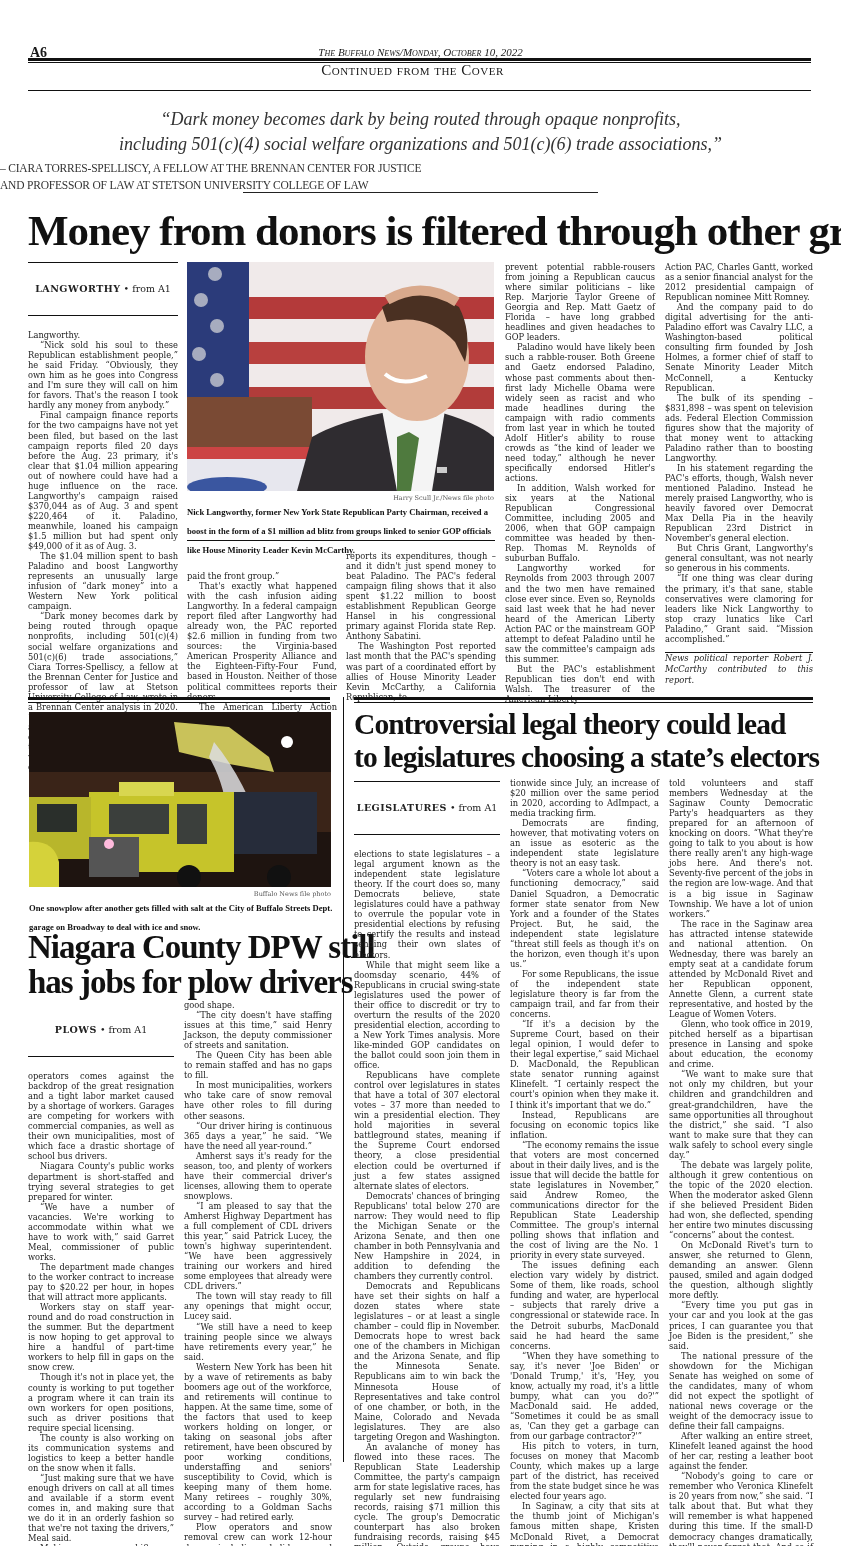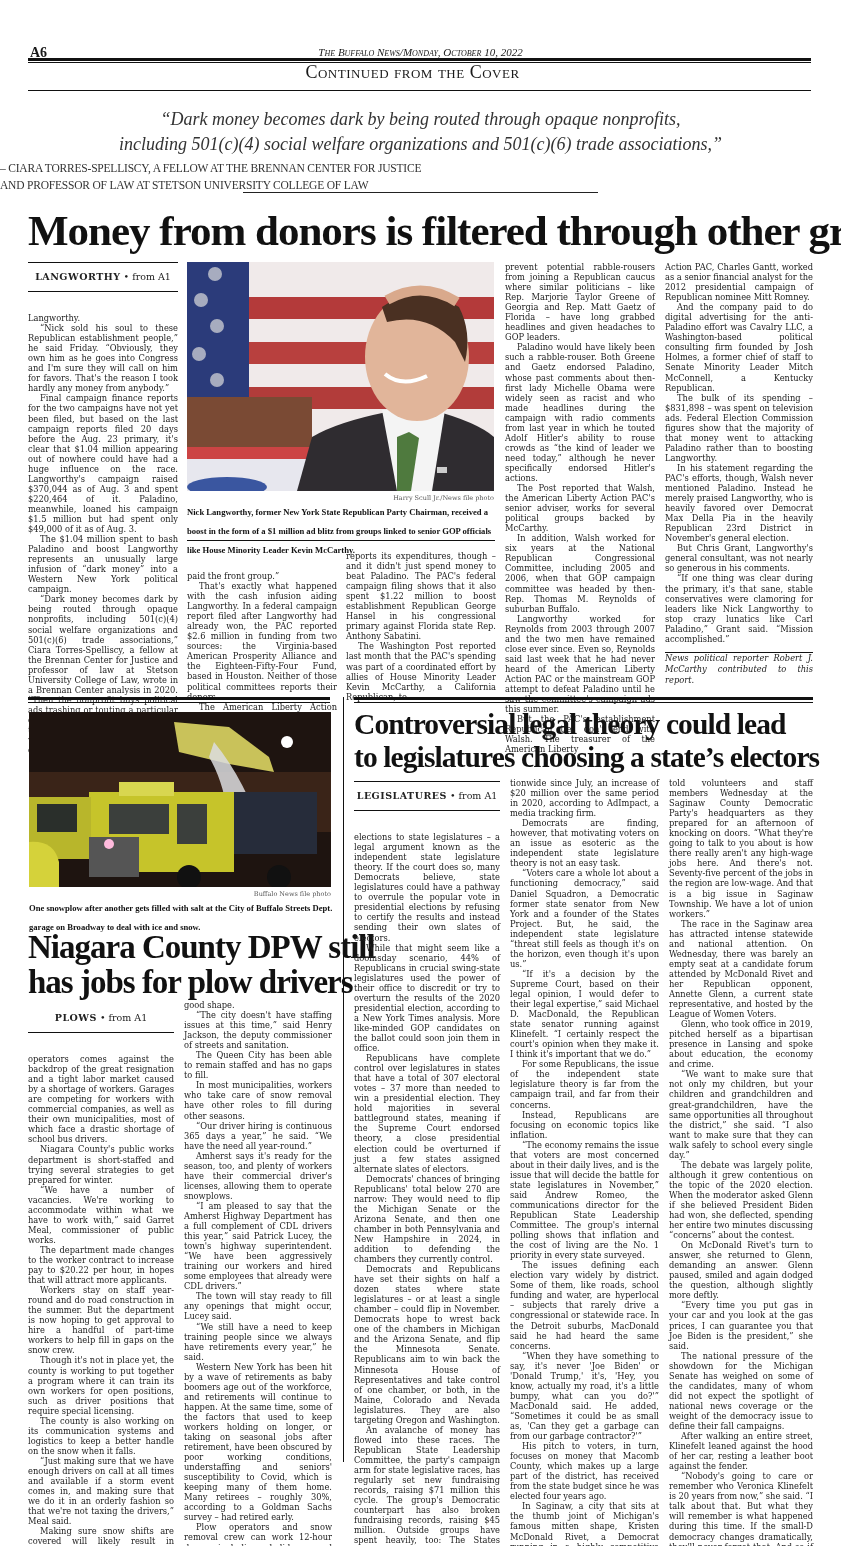--- a/index.html
+++ b/index.html
@@ -3,30 +3,30 @@
 <meta charset="utf-8">
 <style>
   * { box-sizing: border-box; margin: 0; padding: 0; }
   html, body { width: 841px; height: 1546px; background: #fff; overflow: hidden; }
   body { font-family: "DejaVu Serif", "Liberation Serif", serif; color: #1a1a1a; position: relative; }
   .abs { position: absolute; }
   .folio { top: 45px; left: 30px; font-family: "Liberation Serif", serif; font-weight: bold; font-size: 14px; }
   .dateline { top: 46px; left: 0; width: 841px; text-align: center; font-family: "Liberation Serif", serif; font-style: italic; font-size: 11px; font-variant: small-caps; }
   .rule-thick { left: 28px; width: 783px; height: 3px; background: #111; }
   .rule-thin { left: 28px; width: 783px; height: 1px; background: #111; }
-  .section-head { top: 62px; left: 0; width: 825px; text-align: center; font-family: "Liberation Serif", serif; font-size: 18px; font-variant: small-caps; letter-spacing: 0.5px; }
+  .section-head { top: 62px; left: 0; width: 825px; text-align: center; font-family: "Liberation Serif", serif; font-size: 15px; font-variant: small-caps; letter-spacing: 0.5px; }
   .pullquote { top: 107px; left: 0; width: 841px; text-align: center; font-family: "Liberation Serif", serif; font-style: italic; font-size: 18px; line-height: 25px; color: #333; }
   .attrib { top: 160px; left: 0; width: 832px; text-align: left; font-family: "Liberation Serif", serif; font-size: 11.5px; line-height: 17px; color: #333; letter-spacing: -0.2px; }
   .attrib-rule { top: 192px; left: 243px; width: 355px; height: 1px; background: #222; }
   .headline { font-family: "Liberation Serif", serif; font-weight: bold; color: #111; letter-spacing: -1px; }
   .h1 { top: 205px; left: 28px; font-size: 43px; line-height: 52px; white-space: nowrap; }
   .col { font-family: "DejaVu Serif", serif; font-size: 8.3px; line-height: 10.05px; text-align: justify; color: #222; hyphens: auto; }
   .col p { text-indent: 12px; }
   .col p.noind { text-indent: 0; }
-  .jump { border-top: 1.5px solid #111; border-bottom: 1.5px solid #111; text-align: center; font-size: 9.5px; padding: 9px 0; margin-bottom: 21px; }
+  .jump { border-top: 1.5px solid #111; border-bottom: 1.5px solid #111; text-align: center; font-size: 9.5px; padding: 21px 0; margin-bottom: 14px; }
   .jump b { font-weight: bold; letter-spacing: 0.5px; }
   .photo { overflow: hidden; }
   .credit { font-family: "DejaVu Serif", serif; font-size: 6.5px; color: #555; text-align: right; }
   .cutline { font-family: Liberation Serif, serif; font-weight: bold; font-size: 8.6px; line-height: 19px; color: #111; }
   .vrule { width: 1px; background: #111; }
   .byline { font-style: italic; font-size: 8.3px; line-height: 11px; border-top: 1.5px solid #111; }
 </style>
 </head>
 <body>
 
@@ -101,21 +101,20 @@
 <div class="abs col" style="top:551px; left:346px; width:150px;">
     <div id="s1c3">
       <p class="noind">reports its expenditures, though – and it didn't just spend money to beat Paladino. The PAC's federal campaign filing shows that it also spent $1.22 million to boost establishment Republican George Hansel in his congressional primary against Florida state Rep. Anthony Sabatini.</p>
       <p>The Washington Post reported last month that the PAC's spending was part of a coordinated effort by allies of House Minority Leader Kevin McCarthy, a California Republican, to</p>
     </div>
   </div>
 <div class="abs col" style="top:262px; left:505px; width:150px;">
     <div id="s1c4">
       <p class="noind">prevent potential rabble-rousers from joining a Republican caucus where similar politicians – like Rep. Marjorie Taylor Greene of Georgia and Rep. Matt Gaetz of Florida – have long grabbed headlines and given headaches to GOP leaders.</p>
       <p>Paladino would have likely been such a rabble-rouser. Both Greene and Gaetz endorsed Paladino, whose past comments about then-first lady Michelle Obama were widely seen as racist and who made headlines during the campaign with radio comments from last year in which he touted Adolf Hitler's ability to rouse crowds as “the kind of leader we need today,” although he never specifically endorsed Hitler's actions.</p>
-      <p>The Post reported that Walsh, the American Liberty Action PAC's senior adviser, works for several political groups backed by McCarthy.</p>
       <p>In addition, Walsh worked for six years at the National Republican Congressional Committee, including 2005 and 2006, when that GOP campaign committee was headed by then-Rep. Thomas M. Reynolds of suburban Buffalo.</p>
       <p>Langworthy worked for Reynolds from 2003 through 2007 and the two men have remained close ever since. Even so, Reynolds said last week that he had never heard of the American Liberty Action PAC or the mainstream GOP attempt to defeat Paladino until he saw the committee's campaign ads this summer.</p>
       <p>But the PAC's establishment Republican ties don't end with Walsh. The treasurer of the American Liberty</p>
     </div>
   </div>
 <div class="abs col" style="top:262px; left:665px; width:148px;">
   <div id="s1c5">
       <p class="noind">Action PAC, Charles Gantt, worked as a senior financial analyst for the 2012 presidential campaign of Republican nominee Mitt Romney.</p>
       <p>And the company paid to do digital advertising for the anti-Paladino effort was Cavalry LLC, a Washington-based political consulting firm founded by Josh Holmes, a former chief of staff to Senate Minority Leader Mitch McConnell, a Kentucky Republican.</p>
       <p>The bulk of its spending – $831,898 – was spent on television ads. Federal Election Commission figures show that the majority of that money went to attacking Paladino rather than to boosting Langworthy.</p>
@@ -203,22 +202,22 @@
       <p>Democrats' chances of bringing Republicans' total below 270 are narrow: They would need to flip the Michigan Senate or the Arizona Senate, and then one chamber in both Pennsylvania and New Hampshire in 2024, in addition to defending the chambers they currently control.</p>
       <p>Democrats and Republicans have set their sights on half a dozen states where state legislatures – or at least a single chamber – could flip in November. Democrats hope to wrest back one of the chambers in Michigan and the Arizona Senate, and flip the Minnesota Senate. Republicans aim to win back the Minnesota House of Representatives and take control of one chamber, or both, in the Maine, Colorado and Nevada legislatures. They are also targeting Oregon and Washington.</p>
       <p>An avalanche of money has flowed into these races. The Republican State Leadership Committee, the party's campaign arm for state legislative races, has regularly set new fundraising records, raising $71 million this cycle. The group's Democratic counterpart has also broken fundraising records, raising $45 million. Outside groups have spent heavily, too: The States Project, a Democratic super PAC, has pledged to invest nearly $60 million in five states.</p>
     </div>
 </div>
 <div class="abs col" style="top:778px; left:510px; width:149px;">
     <div id="s3c2">
       <p class="noind">tionwide since July, an increase of $20 million over the same period in 2020, according to AdImpact, a media tracking firm.</p>
       <p>Democrats are finding, however, that motivating voters on an issue as esoteric as the independent state legislature theory is not an easy task.</p>
       <p>“Voters care a whole lot about a functioning democracy,” said Daniel Squadron, a Democratic former state senator from New York and a founder of the States Project. But, he said, the independent state legislature “threat still feels as though it's on the horizon, even though it's upon us.”</p>
+      <p>For some Republicans, the issue of the independent state legislature theory is far from the campaign trail, and far from their concerns.</p>
       <p>“If it's a decision by the Supreme Court, based on their legal opinion, I would defer to their legal expertise,” said Michael D. MacDonald, the Republican state senator running against Klinefelt. “I certainly respect the court's opinion when they make it. I think it's important that we do.”</p>
-      <p>For some Republicans, the issue of the independent state legislature theory is far from the campaign trail, and far from their concerns.</p>
       <p>Instead, Republicans are focusing on economic topics like inflation.</p>
       <p>“The economy remains the issue that voters are most concerned about in their daily lives, and is the issue that will decide the battle for state legislatures in November,” said Andrew Romeo, the communications director for the Republican State Leadership Committee. The group's internal polling shows that inflation and the cost of living are the No. 1 priority in every state surveyed.</p>
       <p>The issues defining each election vary widely by district. Some of them, like roads, school funding and water, are hyperlocal – subjects that rarely drive a congressional or statewide race. In the Detroit suburbs, MacDonald said he had heard the same concerns.</p>
       <p>“When they have something to say, it's never 'Joe Biden' or 'Donald Trump,' it's, 'Hey, you know, actually my road, it's a little bumpy, what can you do?'” MacDonald said. He added, “Sometimes it could be as small as, 'Can they get a garbage can from our garbage contractor?'”</p>
       <p>His pitch to voters, in turn, focuses on money that Macomb County, which makes up a large part of the district, has received from the state budget since he was elected four years ago.</p>
       <p>In Saginaw, a city that sits at the thumb joint of Michigan's famous mitten shape, Kristen McDonald Rivet, a Democrat running in a highly competitive state Senate race, was clear about the issues driving her contest.</p>
     </div>
   </div>
 <div class="abs col" style="top:778px; left:669px; width:144px;">
     <div id="s3c3">

